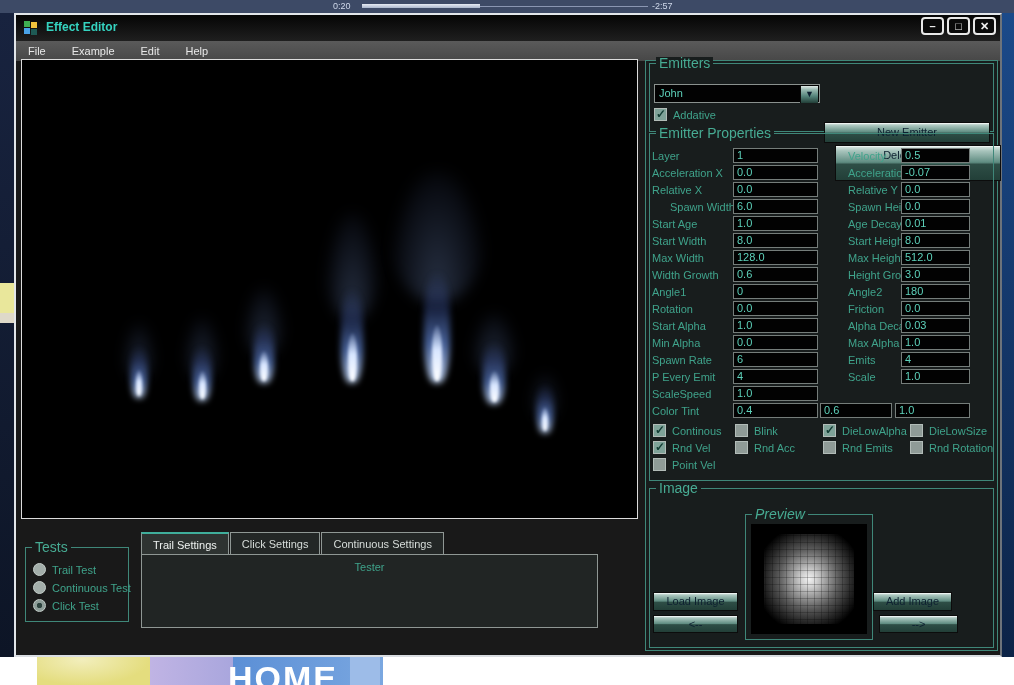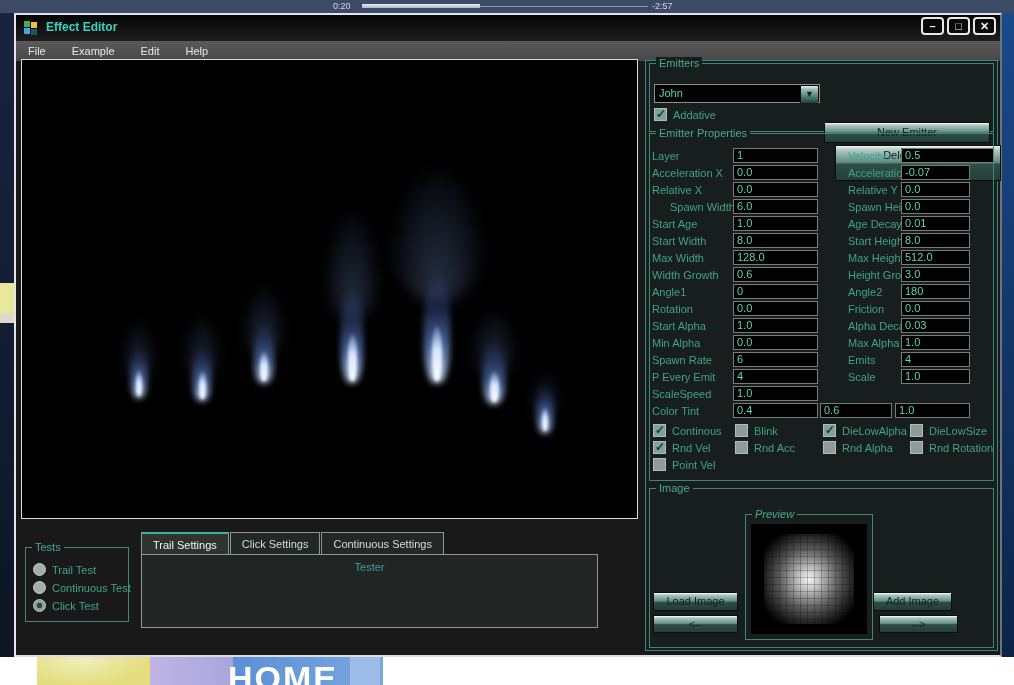--- a/index.html
+++ b/index.html
@@ -47,21 +47,21 @@
                background:radial-gradient(ellipse at 50% 85%,rgba(125,155,215,0.30),rgba(90,115,180,0.10) 60%,transparent 75%);}
   .flame-glow{position:absolute;filter:blur(3px);border-radius:45% 45% 40% 40%;
               background:linear-gradient(to top,rgba(205,225,255,0.95),rgba(110,150,235,0.65) 35%,rgba(70,100,200,0.25) 70%,transparent 100%);}
   .flame-core{position:absolute;filter:blur(1.5px);border-radius:50% 50% 45% 45%;
               background:linear-gradient(to top,#ffffff,#d8e6ff 55%,rgba(170,200,255,0.15) 100%);}
 
   
   .rpanel{position:absolute;left:629px;top:45px;width:353px;height:591px;background:#181d1d;
           border:1px solid #3f8779;box-sizing:border-box;}
   .groupbox{position:absolute;border:1px solid #3f8779;box-sizing:border-box;}
-  .gb-label{position:absolute;top:-7px;left:6px;font-size:11px;color:#47ab93;background:#181d1d;padding:0 3px;line-height:12px;}
+  .gb-label{position:absolute;top:-7px;left:6px;font-size:14px;color:#47ab93;background:#181d1d;padding:0 3px;line-height:12px;}
   .plabel{position:absolute;font-size:11px;color:#3fa38b;white-space:nowrap;}
   .fld{position:absolute;height:15px;background:#020202;border:1px solid #757d7a;box-sizing:border-box;
        color:#5ed2bb;font-size:11px;line-height:13px;padding-left:3px;overflow:hidden;}
   .teal-btn{position:absolute;background:linear-gradient(to bottom,#e2ece9 0%,#a9c5bd 14%,#5f8c81 48%,#2e4e46 54%,#223f38 100%);
             border:1px solid #0c0c0c;box-shadow:inset 0 1px 0 rgba(255,255,255,.55);
             color:#0d2030;font-size:11px;text-align:center;line-height:19px;box-sizing:border-box;margin-top:39px;}
   .dropdown{position:absolute;background:#020202;border:1px solid #8a918e;box-sizing:border-box;
             color:#5ed2bb;font-size:11px;line-height:17px;padding-left:4px;}
   .dd-arrow{position:absolute;right:1px;top:1px;width:17px;height:17px;text-align:center;line-height:16px;font-size:9px;color:#0d2030;
             background:linear-gradient(to bottom,#dfe9e6,#9dbcb4 20%,#54837a 60%,#223f38);border-left:1px solid #0c0c0c;}
@@ -182,21 +182,21 @@
           <span class="cblabel">Addative</span>
         </div>
         <div class="teal-btn" style="left:185px;top:42px;width:166px;height:36px;">Delete Emitter</div>
       </div>
 
       <div class="groupbox" style="left:3px;top:72px;width:345px;height:348px;">
         <span class="gb-label">Emitter Properties</span>
       <div class="plabel" style="left: 2px; top: 16px;">Layer</div>
           <div class="fld" style="left: 83px; top: 14px; width: 85px;">1</div>
           <div class="plabel" style="left: 198px; top: 16px;">Velocity</div>
-          <div class="fld" style="left: 251px; top: 14px; width: 93px;">0.5</div>
+          <div class="fld" style="left: 251px; top: 14px; width: 69px;">0.5</div>
           <div class="plabel" style="left: 2px; top: 33px;">Acceleration X</div>
           <div class="fld" style="left: 83px; top: 31px; width: 85px;">0.0</div>
           <div class="plabel" style="left: 198px; top: 33px;">Acceleration Y</div>
           <div class="fld" style="left: 251px; top: 31px; width: 69px;">-0.07</div>
           <div class="plabel" style="left: 2px; top: 50px;">Relative X</div>
           <div class="fld" style="left: 83px; top: 48px; width: 85px;">0.0</div>
           <div class="plabel" style="left: 198px; top: 50px;">Relative Y</div>
           <div class="fld" style="left: 251px; top: 48px; width: 69px;">0.0</div>
           <div class="plabel" style="left: 20px; top: 67px;">Spawn Width</div>
           <div class="fld" style="left: 83px; top: 65px; width: 85px;">6.0</div>
@@ -267,21 +267,21 @@
           <div class="cbrow" style="left: 3px; top: 307px;">
             <div class="cb on"></div>
             <div class="cblabel">Rnd Vel</div>
           </div>
           <div class="cbrow" style="left: 85px; top: 307px;">
             <div class="cb"></div>
             <div class="cblabel">Rnd Acc</div>
           </div>
           <div class="cbrow" style="left: 173px; top: 307px;">
             <div class="cb"></div>
-            <div class="cblabel">Rnd Alpha</div>
+            <div class="cblabel">Rnd Emits</div>
           </div>
           <div class="cbrow" style="left: 260px; top: 307px;">
             <div class="cb"></div>
             <div class="cblabel">Rnd Rotation</div>
           </div>
           <div class="cbrow" style="left: 3px; top: 324px;">
             <div class="cb"></div>
             <div class="cblabel">Point Vel</div>
           </div>
         </div>

